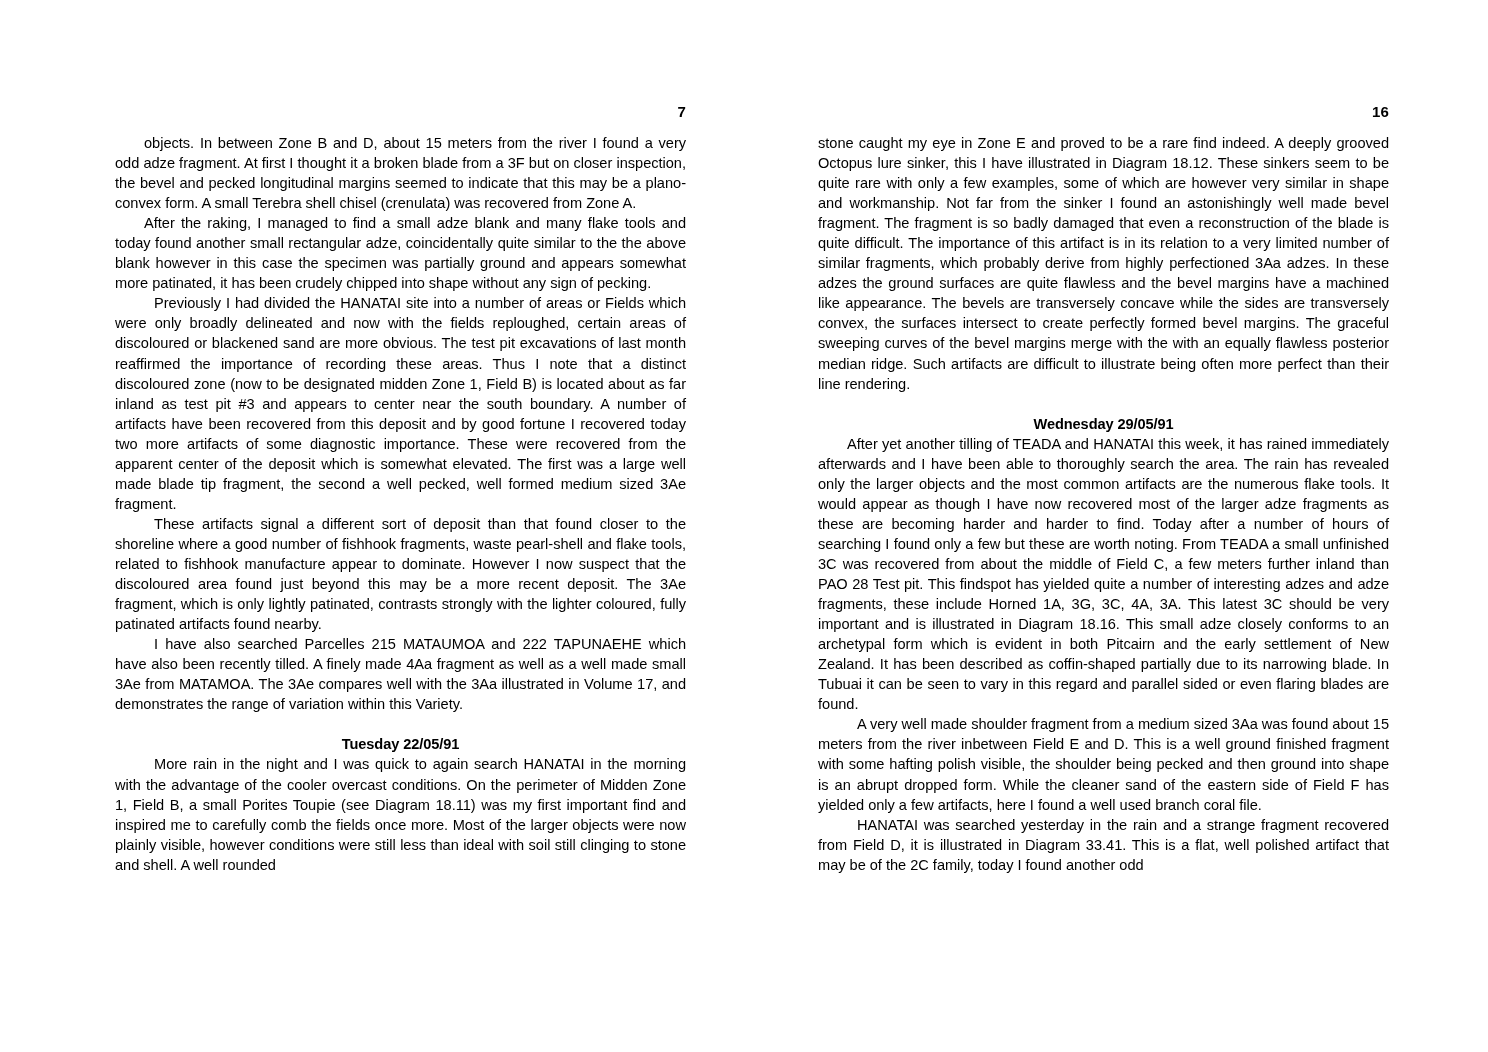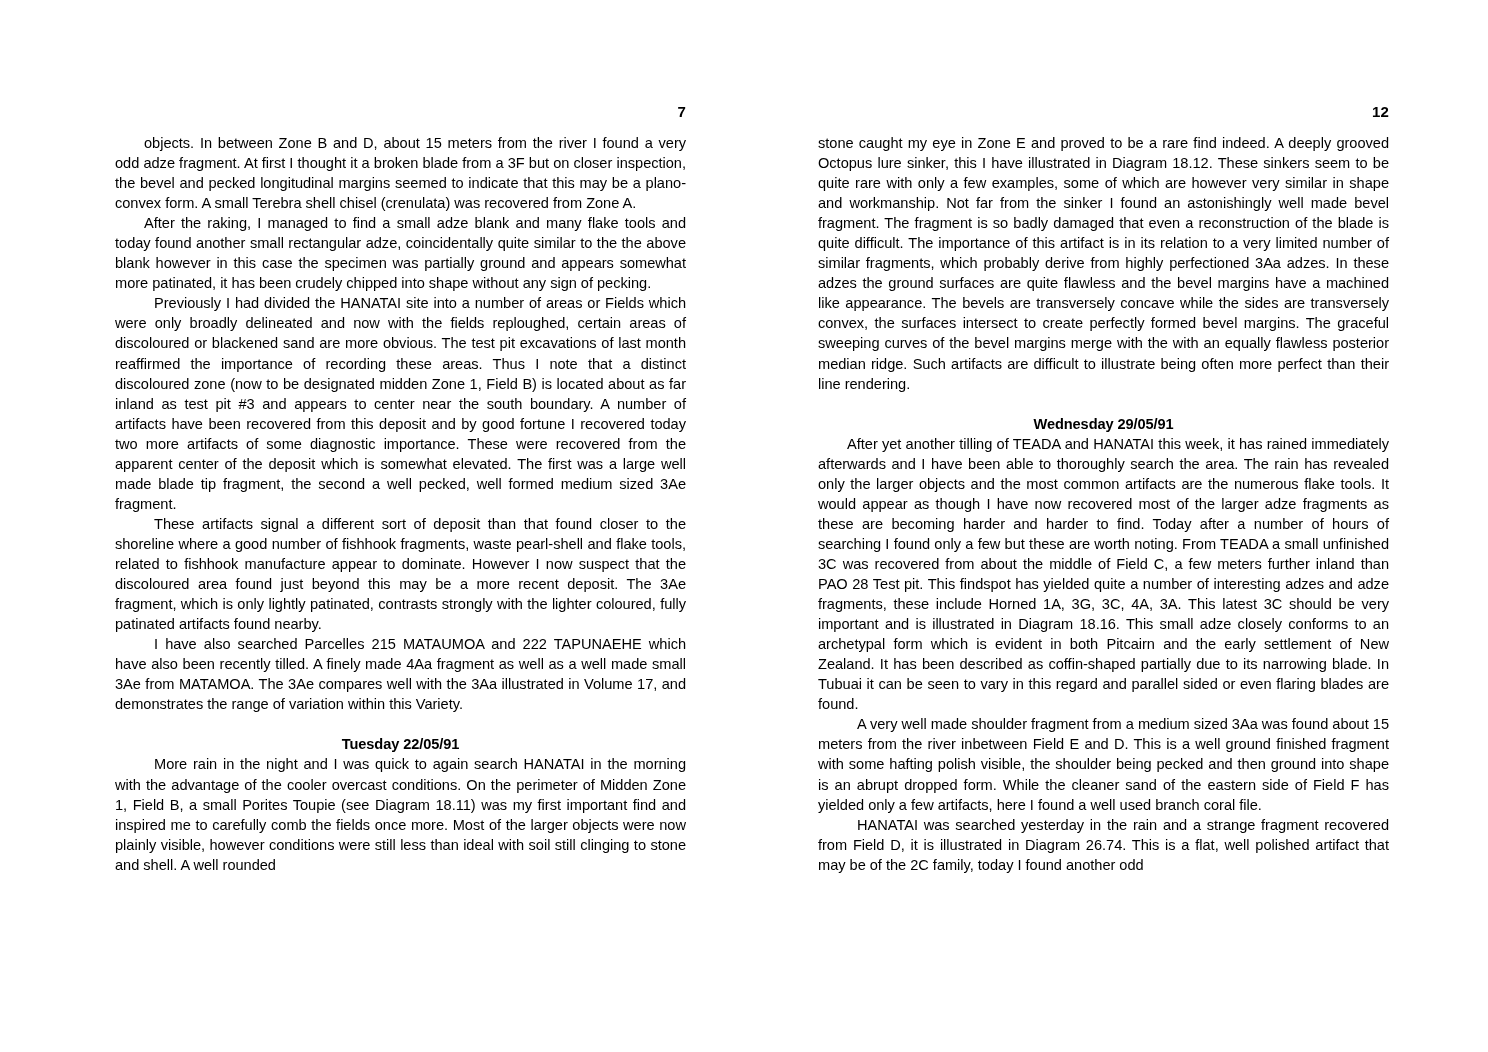--- a/index.html
+++ b/index.html
@@ -90,24 +90,24 @@
         <p class="para indent-wide">Previously I had divided the HANATAI site into a number of areas or Fields which were only broadly delineated and now with the fields reploughed, certain areas of discoloured or blackened sand are more obvious. The test pit excavations of last month reaffirmed the importance of recording these areas. Thus I note that a distinct discoloured zone (now to be designated midden Zone 1, Field B) is located about as far inland as test pit #3 and appears to center near the south boundary. A number of artifacts have been recovered from this deposit and by good fortune I recovered today two more artifacts of some diagnostic importance. These were recovered from the apparent center of the deposit which is somewhat elevated. The first was a large well made blade tip fragment, the second a well pecked, well formed medium sized 3Ae fragment.</p>
         <p class="para indent-wide">These artifacts signal a different sort of deposit than that found closer to the shoreline where a good number of fishhook fragments, waste pearl-shell and flake tools, related to fishhook manufacture appear to dominate. However I now suspect that the discoloured area found just beyond this may be a more recent deposit. The 3Ae fragment, which is only lightly patinated, contrasts strongly with the lighter coloured, fully patinated artifacts found nearby.</p>
         <p class="para indent-wide">I have also searched Parcelles 215 MATAUMOA and 222 TAPUNAEHE which have also been recently tilled. A finely made 4Aa fragment as well as a well made small 3Ae from MATAMOA. The 3Ae compares well with the 3Aa illustrated in Volume 17, and demonstrates the range of variation within this Variety.</p>
         <div class="spacer"></div>
         <p class="heading">Tuesday 22/05/91</p>
         <p class="para indent-wide">More rain in the night and I was quick to again search HANATAI in the morning with the advantage of the cooler overcast conditions. On the perimeter of Midden Zone 1, Field B, a small Porites Toupie (see Diagram 18.11) was my first important find and inspired me to carefully comb the fields once more. Most of the larger objects were now plainly visible, however conditions were still less than ideal with soil still clinging to stone and shell. A well rounded</p>
       </div>
   </div>
 
   <div class="page page-right">
-    <div class="folio">12</div>
+    <div class="folio">16</div>
     <div class="column">
         <p class="para noindent">stone caught my eye in Zone E and proved to be a rare find indeed. A deeply grooved Octopus lure sinker, this I have illustrated in Diagram 18.12. These sinkers seem to be quite rare with only a few examples, some of which are however very similar in shape and workmanship. Not far from the sinker I found an astonishingly well made bevel fragment. The fragment is so badly damaged that even a reconstruction of the blade is quite difficult. The importance of this artifact is in its relation to a very limited number of similar fragments, which probably derive from highly perfectioned 3Aa adzes. In these adzes the ground surfaces are quite flawless and the bevel margins have a machined like appearance. The bevels are transversely concave while the sides are transversely convex, the surfaces intersect to create perfectly formed bevel margins. The graceful sweeping curves of the bevel margins merge with the with an equally flawless posterior median ridge. Such artifacts are difficult to illustrate being often more perfect than their line rendering.</p>
         <div class="spacer"></div>
         <p class="heading">Wednesday 29/05/91</p>
         <p class="para">After yet another tilling of TEADA and HANATAI this week, it has rained immediately afterwards and I have been able to thoroughly search the area. The rain has revealed only the larger objects and the most common artifacts are the numerous flake tools. It would appear as though I have now recovered most of the larger adze fragments as these are becoming harder and harder to find. Today after a number of hours of searching I found only a few but these are worth noting. From TEADA a small unfinished 3C was recovered from about the middle of Field C, a few meters further inland than PAO 28 Test pit. This findspot has yielded quite a number of interesting adzes and adze fragments, these include Horned 1A, 3G, 3C, 4A, 3A. This latest 3C should be very important and is illustrated in Diagram 18.16. This small adze closely conforms to an archetypal form which is evident in both Pitcairn and the early settlement of New Zealand. It has been described as coffin-shaped partially due to its narrowing blade. In Tubuai it can be seen to vary in this regard and parallel sided or even flaring blades are found.</p>
         <p class="para indent-wide">A very well made shoulder fragment from a medium sized 3Aa was found about 15 meters from the river inbetween Field E and D. This is a well ground finished fragment with some hafting polish visible, the shoulder being pecked and then ground into shape is an abrupt dropped form. While the cleaner sand of the eastern side of Field F has yielded only a few artifacts, here I found a well used branch coral file.</p>
-        <p class="para indent-wide">HANATAI was searched yesterday in the rain and a strange fragment recovered from Field D, it is illustrated in Diagram 26.74. This is a flat, well polished artifact that may be of the 2C family, today I found another odd</p>
+        <p class="para indent-wide">HANATAI was searched yesterday in the rain and a strange fragment recovered from Field D, it is illustrated in Diagram 33.41. This is a flat, well polished artifact that may be of the 2C family, today I found another odd</p>
       </div>
   </div>
 
 </div>
 
 </body></html>

